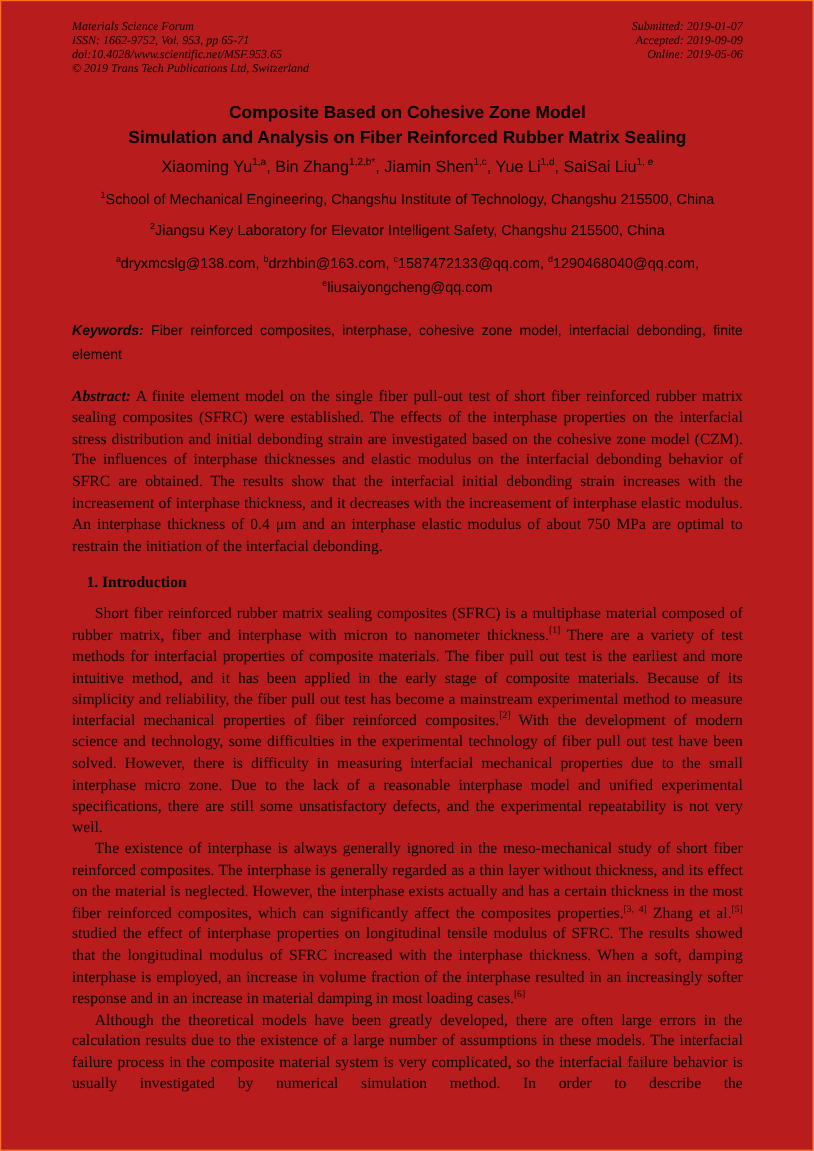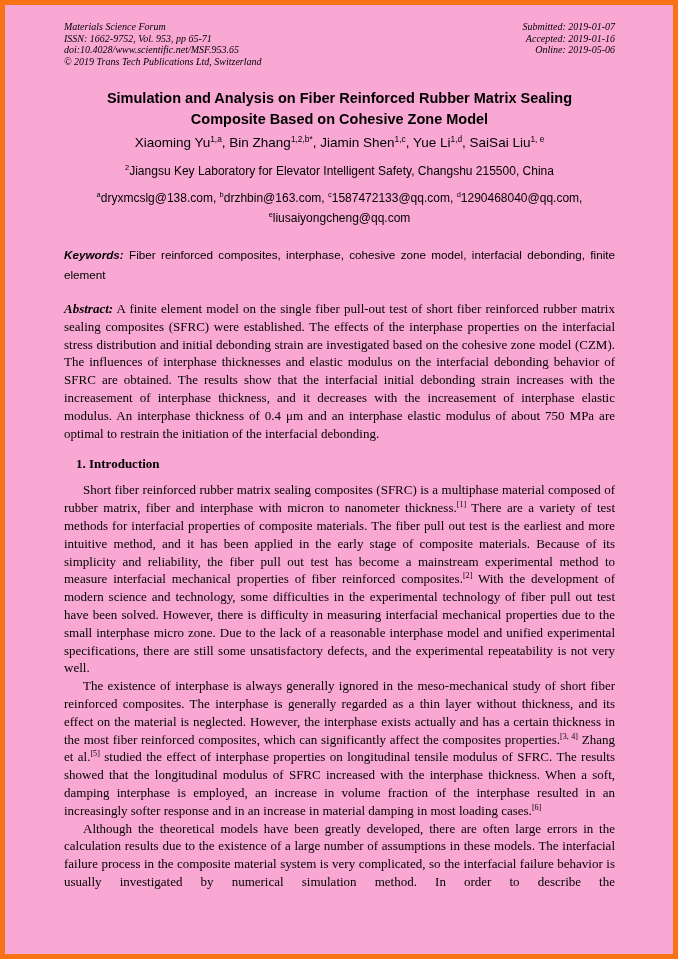--- a/index.html
+++ b/index.html
@@ -1,18 +1,18 @@
 <!DOCTYPE html>
 <html><head>
 <meta charset="utf-8">
 <style>
   html,body { margin:0; padding:0; background:#e8e8e8; }
   .page {
     width: 678px; height: 959px; box-sizing: border-box;
-    margin: 0 auto; background: #f9a8d4; border: 5px solid #f97316;
+    margin: 0 auto; background: #b91c1c; border: 1px solid #f97316;
     padding: 16px 58px 17px 59px;
     font-family: "Liberation Serif", serif; color: #000;
     overflow: hidden;
   }
   .jheader { display: flex; justify-content: space-between;
     font-family: "Liberation Serif", serif; font-style: italic;
     font-size: 10px; line-height: 11.5px; }
   .jright { text-align: right; }
   .title { font-family: "Liberation Sans", sans-serif; font-weight: bold;
     font-size: 14.5px; line-height: 21px; text-align: center; margin: 21px 0 0 0; }
@@ -46,32 +46,33 @@
 
   <header class="jheader">
     <div class="jleft">
       <div>Materials Science Forum</div>
       <div>ISSN: 1662-9752, Vol. 953, pp 65-71</div>
       <div>doi:10.4028/www.scientific.net/MSF.953.65</div>
       <div>© 2019 Trans Tech Publications Ltd, Switzerland</div>
     </div>
     <div class="jright">
       <div>Submitted: 2019-01-07</div>
-      <div>Accepted: 2019-01-16</div>
+      <div>Accepted: 2019-09-09</div>
       <div>Online: 2019-05-06</div>
     </div>
   </header>
 
   <h1 class="title">
+    <span>Composite Based on Cohesive Zone Model</span>
     <span>Simulation and Analysis on Fiber Reinforced Rubber Matrix Sealing</span>
-    <span>Composite Based on Cohesive Zone Model</span>
   </h1>
 
   <div class="authors"><span>Xiaoming Yu</span><sup>1,a</sup><span>, Bin Zhang</span><sup>1,2,b*</sup><span>, Jiamin Shen</span><sup>1,c</sup><span>, Yue Li</span><sup>1,d</sup><span>, SaiSai Liu</span><sup>1, e</sup></div>
 
+  <div class="affil a1"><sup>1</sup><span>School of Mechanical Engineering, Changshu Institute of Technology, Changshu 215500, China</span></div>
   <div class="affil a2"><sup>2</sup><span>Jiangsu Key Laboratory for Elevator Intelligent Safety, Changshu 215500, China</span></div>
 
   <div class="emails e1"><sup>a</sup><span>dryxmcslg@138.com, </span><sup>b</sup><span>drzhbin@163.com, </span><sup>c</sup><span>1587472133@qq.com, </span><sup>d</sup><span>1290468040@qq.com,</span></div>
   <div class="emails e2"><sup>e</sup><span>liusaiyongcheng@qq.com</span></div>
 
   <p class="keywords"><strong>Keywords:</strong><span> Fiber reinforced composites, interphase, cohesive zone model, interfacial debonding, finite element</span></p>
 
   <p class="abstract"><strong>Abstract:</strong><span> A finite element model on the single fiber pull-out test of short fiber reinforced rubber matrix sealing composites (SFRC) were established. The effects of the interphase properties on the interfacial stress distribution and initial debonding strain are investigated based on the cohesive zone model (CZM). The influences of interphase thicknesses and elastic modulus on the interfacial debonding behavior of SFRC are obtained. The results show that the interfacial initial debonding strain increases with the increasement of interphase thickness, and it decreases with the increasement of interphase elastic modulus. An interphase thickness of 0.4 μm and an interphase elastic modulus of about 750 MPa are optimal to restrain the initiation of the interfacial debonding.</span></p>
 
   <h2 class="section">1. Introduction</h2>

